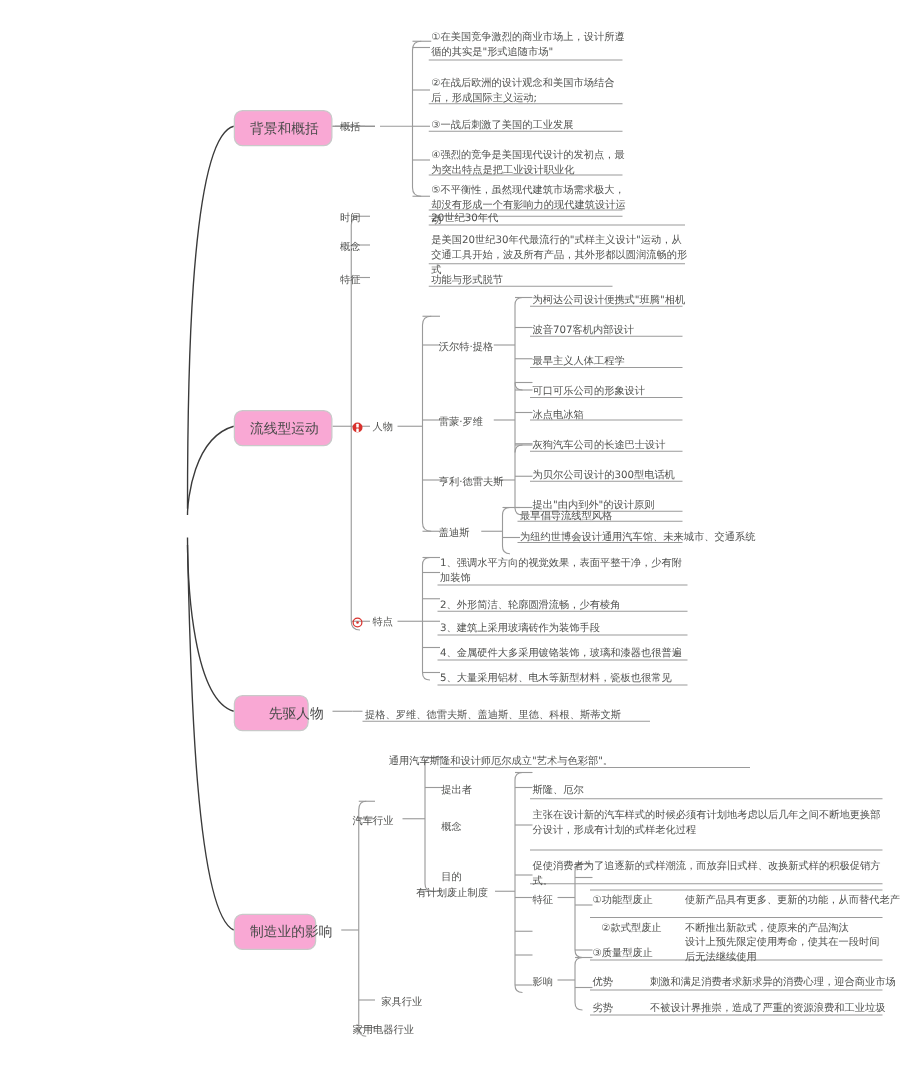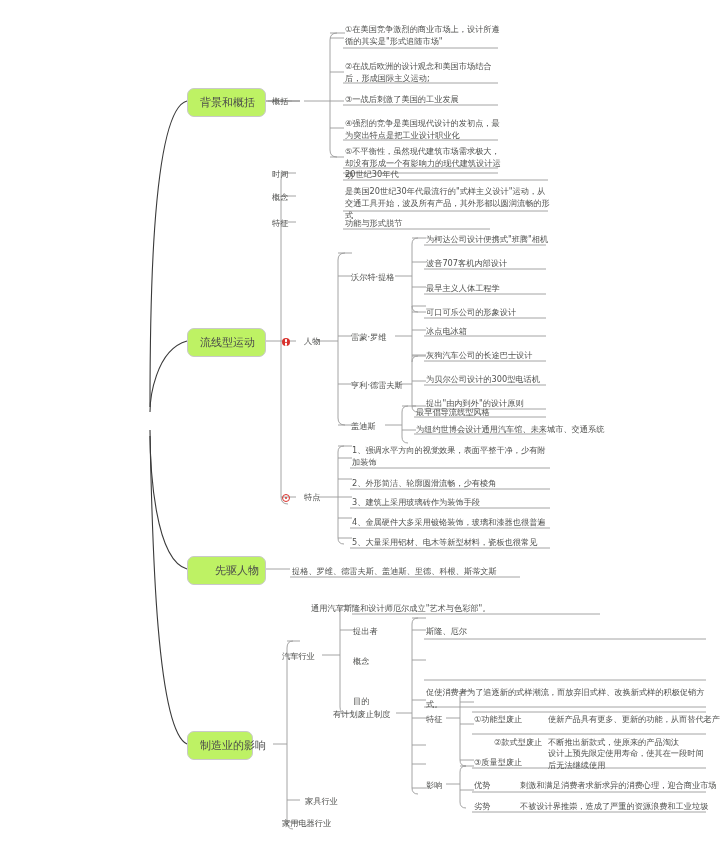--- a/index.html
+++ b/index.html
@@ -16,34 +16,34 @@
   
   .root{
     background:#2f7fc1;color:#ffffff;border-radius:7px;
     font-size:17px;letter-spacing:1px;
     padding:10px 16px;white-space:nowrap;
     box-shadow:0 1px 2px rgba(0,0,0,.18);
   }
 
   
   .lvl2{
-    background:#bef264;border:1px solid #c9c9c9;border-radius:7px;
+    background:#f9a8d4;border:1px solid #c9c9c9;border-radius:7px;
     font-size:11px;color:#4a4a4a;padding:6px 12px;white-space:nowrap;
     text-align:center;
   }
 
   
   .leaf{
     font-size:8.2px;color:#50514f;line-height:1.45;
     white-space:normal;
   }
   .leaf.nowrap{white-space:nowrap;}
   .lbl{font-size:8.2px;color:#50514f;white-space:nowrap;}
 
-  .icon-wrap{display:inline-flex;align-items:center;gap:14px;}
+  .icon-wrap{display:inline-flex;align-items:center;gap:8px;}
   .ico{width:8px;height:8px;display:inline-block;position:relative;flex:0 0 auto;}
   .ico-excl{border-radius:50%;background:#d9322d;}
   .ico-excl:after{
     content:"";position:absolute;left:3.4px;top:1.4px;width:1.2px;height:3.1px;
     background:#fff;border-radius:.4px;box-shadow:0 3.7px 0 0 #fff;
   }
   .ico-target{border-radius:50%;border:1.6px solid #d9322d;box-sizing:border-box;}
   .ico-target:after{
     content:"";position:absolute;left:50%;top:50%;width:2px;height:2px;
     margin:-1px 0 0 -1px;border-radius:50%;background:#d9322d;
@@ -263,46 +263,47 @@
   <div class="node icon-wrap" style="left:282px;top:492px;">
     <span class="ico ico-target"></span>
     <span class="lbl">特点</span>
   </div>
   <div class="node leaf" style="left:352px;top:445px;width:200px;">1、强调水平方向的视觉效果，表面平整干净，少有附加装饰</div>
   <div class="node leaf nowrap" style="left:352px;top:478px;">2、外形简洁、轮廓圆滑流畅，少有棱角</div>
   <div class="node leaf nowrap" style="left:352px;top:497px;">3、建筑上采用玻璃砖作为装饰手段</div>
   <div class="node leaf nowrap" style="left:352px;top:517px;">4、金属硬件大多采用镀铬装饰，玻璃和漆器也很普遍</div>
   <div class="node leaf nowrap" style="left:352px;top:537px;">5、大量采用铝材、电木等新型材料，瓷板也很常见</div>
 
-  <div class="node lvl2" style="left:187px;top:556px;width:79px;padding-left:27px;">先驱人物</div>
+  <div class="node lvl2" style="left:187px;top:556px;width:60px;padding-left:27px;">先驱人物</div>
   <div class="node leaf nowrap" style="left:292px;top:566px;">提格、罗维、德雷夫斯、盖迪斯、里德、科根、斯蒂文斯</div>
 
   <div class="node lvl2" style="left:187px;top:731px;width:66px;">制造业的影响</div>
 
   <div class="node lbl" style="left:282px;top:651px;">汽车行业</div>
   <div class="node lbl" style="left:282px;top:796px;padding-left:23px;">家具行业</div>
   <div class="node lbl" style="left:282px;top:818px;">家用电器行业</div>
 
   <div class="node leaf nowrap" style="left:311px;top:603px;">通用汽车斯隆和设计师厄尔成立"艺术与色彩部"。</div>
 
   <div class="node lbl" style="left:353px;top:626px;">提出者</div>
   <div class="node leaf nowrap" style="left:426px;top:626px;">斯隆、厄尔</div>
 
   <div class="node lbl" style="left:353px;top:656px;">概念</div>
+  <div class="node leaf" style="left:426px;top:646px;width:280px;">主张在设计新的汽车样式的时候必须有计划地考虑以后几年之间不断地更换部分设计，形成有计划的式样老化过程</div>
 
   <div class="node lbl" style="left:353px;top:696px;">目的</div>
   <div class="node leaf" style="left:426px;top:687px;width:280px;">促使消费者为了追逐新的式样潮流，而放弃旧式样、改换新式样的积极促销方式。</div>
 
   <div class="node lbl" style="left:333px;top:709px;">有计划废止制度</div>
 
   <div class="node lbl" style="left:426px;top:714px;">特征</div>
   <div class="node lbl" style="left:474px;top:714px;">①功能型废止</div>
   <div class="node leaf nowrap" style="left:548px;top:714px;">使新产品具有更多、更新的功能，从而替代老产品</div>
 
-  <div class="node lbl" style="left:494px;top:737px;">②款式型废止</div>
+  <div class="node lbl" style="left:481px;top:737px;">②款式型废止</div>
   <div class="node leaf nowrap" style="left:548px;top:737px;">不断推出新款式，使原来的产品淘汰</div>
 
   <div class="node lbl" style="left:474px;top:757px;">③质量型废止</div>
   <div class="node leaf" style="left:548px;top:748px;width:158px;">设计上预先限定使用寿命，使其在一段时间后无法继续使用</div>
 
   <div class="node lbl" style="left:426px;top:780px;">影响</div>
   <div class="node lbl" style="left:474px;top:780px;">优势</div>
   <div class="node leaf nowrap" style="left:520px;top:780px;">刺激和满足消费者求新求异的消费心理，迎合商业市场</div>
 
   <div class="node lbl" style="left:474px;top:801px;">劣势</div>

